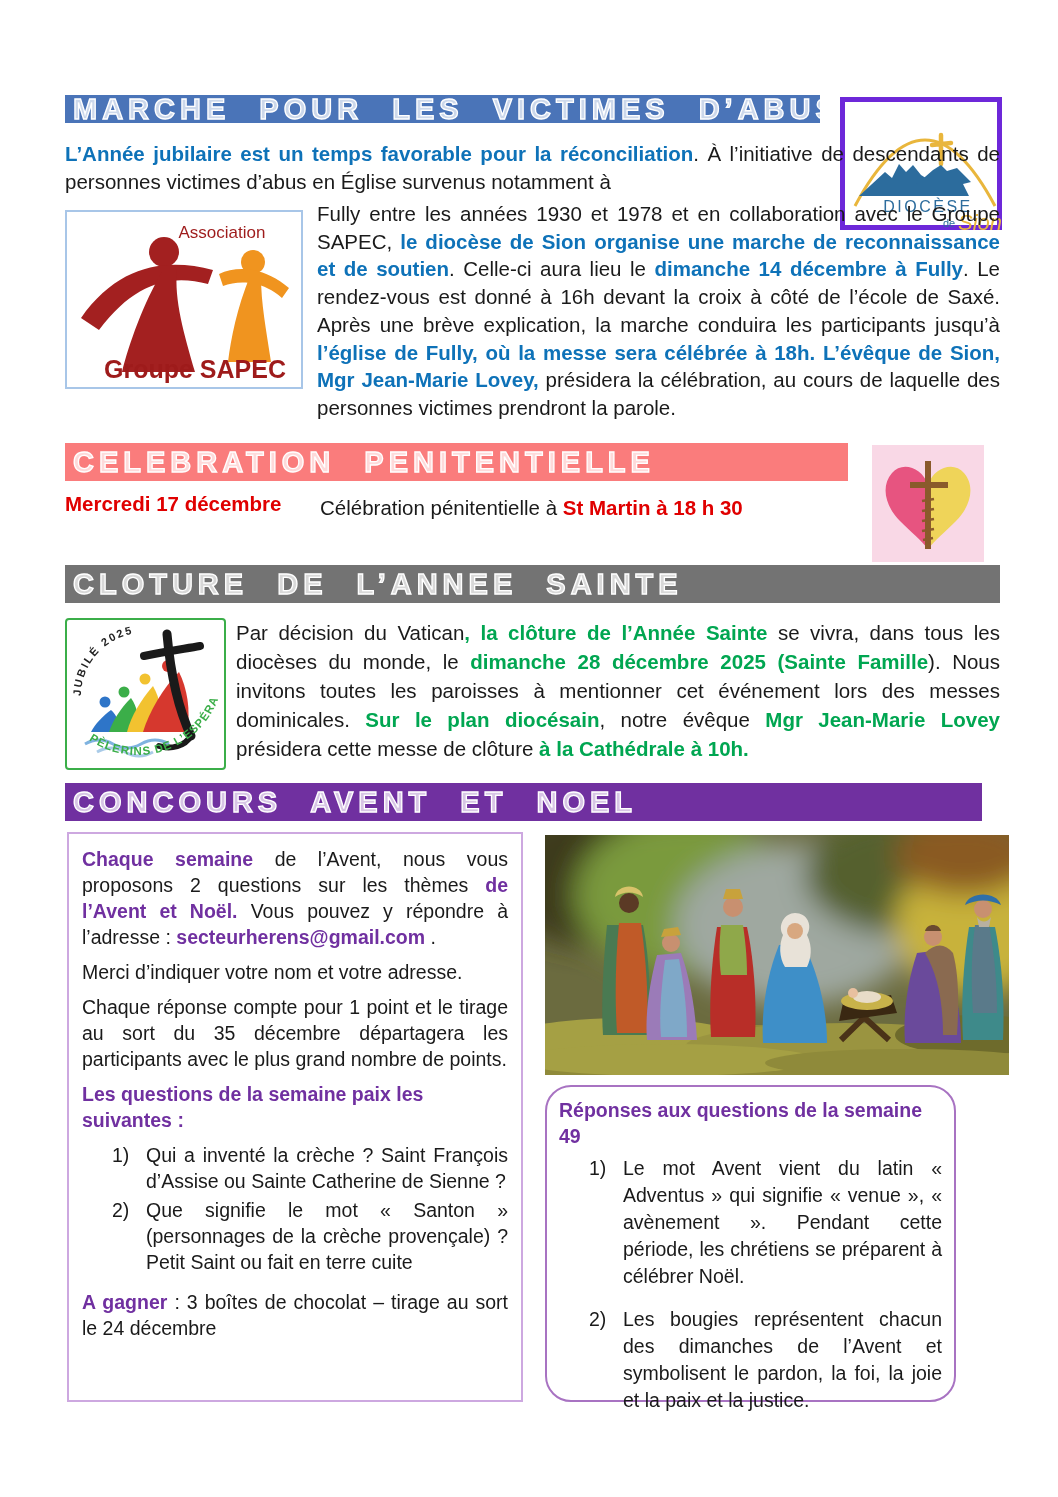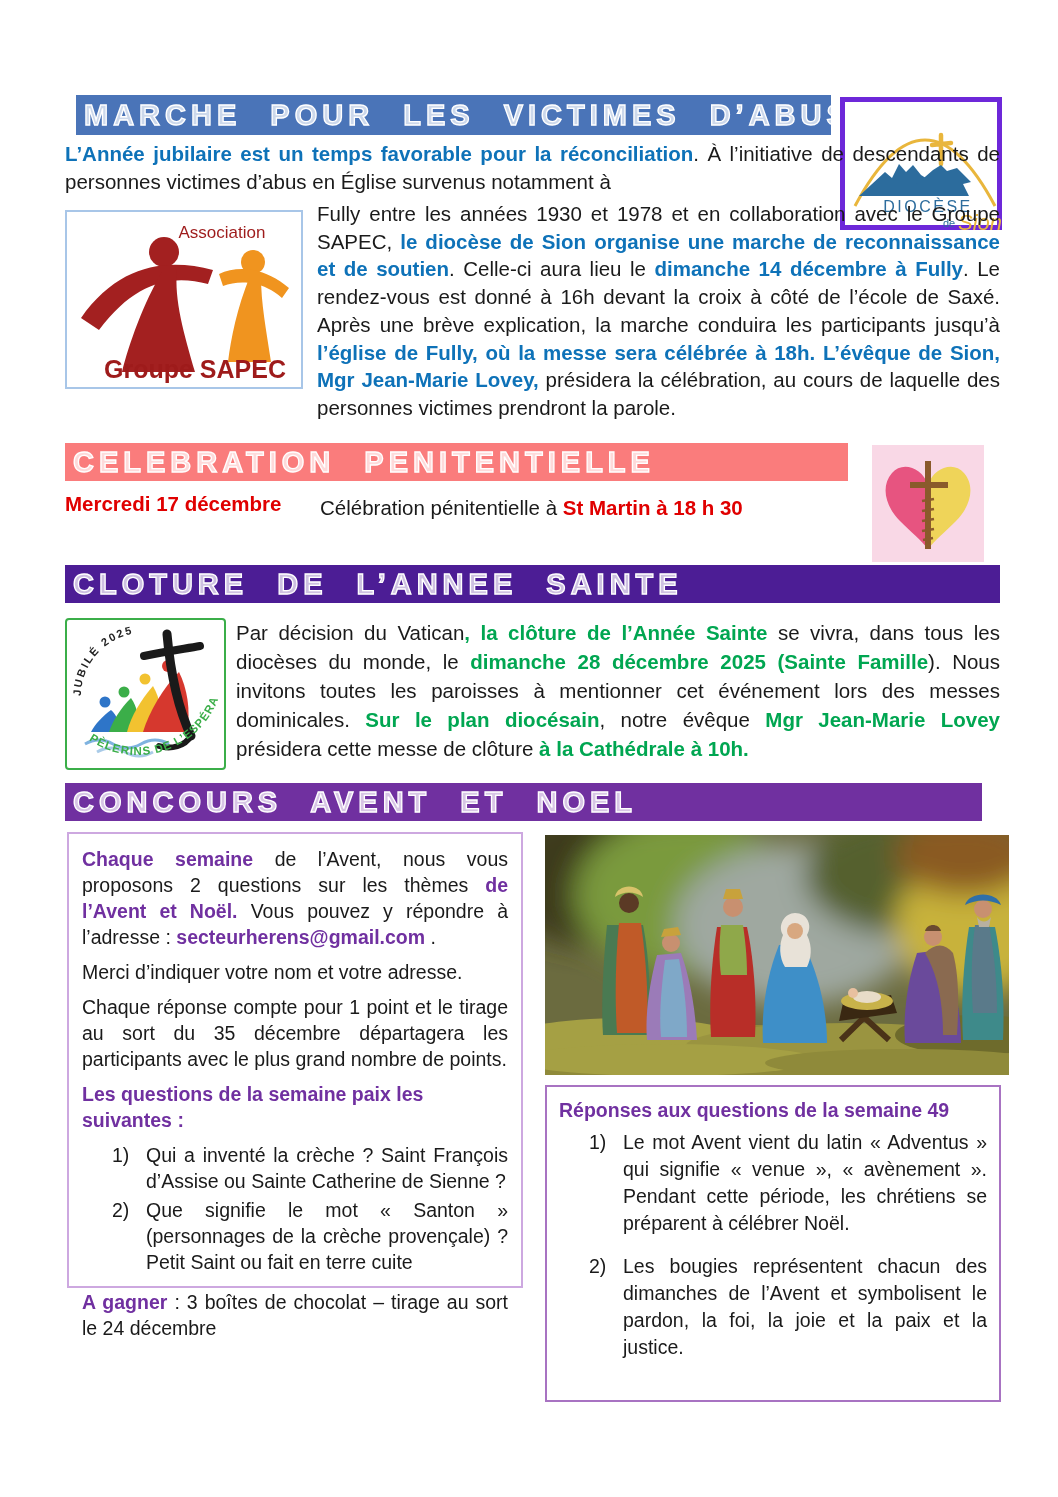--- a/index.html
+++ b/index.html
@@ -6,21 +6,21 @@
   .page{position:relative;width:1058px;height:1497px;background:#ffffff;overflow:hidden;
         font-family:"Liberation Sans", sans-serif;color:#1a1a1a;}
   .abs{position:absolute;}
 
   
   .banner{display:flex;align-items:center;padding-left:8px;box-sizing:border-box;}
   .banner-title{font-weight:bold;font-size:29px;letter-spacing:5px;word-spacing:16px;
     color:rgba(255,255,255,0.72);-webkit-text-stroke:1.3px #ffffff;white-space:nowrap;}
   .banner-blue{background:#4A74B8;}
   .banner-red{background:#FA7C7C;}
-  .banner-green{background:#4c1d95;}
+  .banner-green{background:#737373;}
   .banner-purple{background:#7030A0;}
 
   
   .para{font-size:20.5px;line-height:28px;text-align:justify;}
   .seg-p{color:#1a1a1a;}
   .seg-bb{color:#0E72B8;font-weight:bold;}
   .seg-bg{color:#00A651;font-weight:bold;}
   .seg-bp{color:#7030A0;font-weight:bold;}
   .seg-br{color:#E00000;font-weight:bold;}
 
@@ -50,21 +50,21 @@
      margin:0 0 6px 0 !important;text-align:left !important;}
   .alist .li{margin-bottom:16px;line-height:27px;}
 
   svg text{font-family:"Liberation Sans", sans-serif;}
 </style>
 </head>
 <body>
 
 <div class="page">
 
-  <div class="abs banner banner-blue" style="left:76px;top:95px;width:755px;height:40px;">
+  <div class="abs banner banner-blue" style="left:65px;top:95px;width:755px;height:28px;">
     <span class="banner-title">MARCHE POUR LES VICTIMES D’ABUS</span>
   </div>
 
   <div class="abs logo-box" style="left:840px;top:97px;width:162px;height:133px;border:5px solid #6d28d9;">
     <svg width="160" height="131" viewBox="0 0 160 131">
       <path d="M 10 104 Q 80 -28 150 104" fill="none" stroke="#E9B63C" stroke-width="3"></path>
       <path d="M 96 33 L 96 62 M 87 43 L 106 41" fill="none" stroke="#E9B63C" stroke-width="4.5" stroke-linecap="round"></path>
       <path d="M 14 94 L 40 70 L 47 76 L 54 62 L 61 70 L 68 63 L 76 73 L 84 78 L 70 94 Z" fill="#2C6C9D"></path>
       <path d="M 58 94 L 88 68 L 96 63 L 102 69 L 112 66 L 126 80 L 118 82 L 124 94 Z" fill="#2C6C9D"></path>
       <text x="83" y="110" text-anchor="middle" font-size="16" letter-spacing="2.5" fill="#2C6C9D">DIOCÈSE</text>
@@ -148,21 +148,21 @@
         </text>
       </svg>
     </div>
     <div class="cloture-text"><span class="seg-p">Par décision du Vatican</span><span class="seg-bg">, la clôture de l’Année Sainte</span><span class="seg-p"> se vivra, dans tous les diocèses du monde, le </span><span class="seg-bg">dimanche 28 décembre 2025 (Sainte Famille</span><span class="seg-p">). Nous invitons toutes les paroisses à mentionner cet événement lors des messes dominicales. </span><span class="seg-bg">Sur le plan diocésain</span><span class="seg-p">, notre évêque </span><span class="seg-bg">Mgr Jean-Marie Lovey</span><span class="seg-p"> présidera cette messe de clôture </span><span class="seg-bg">à la Cathédrale à 10h.</span></div>
   </div>
 
   <div class="abs banner banner-purple" style="left:65px;top:783px;width:917px;height:38px;">
     <span class="banner-title">CONCOURS AVENT ET NOEL</span>
   </div>
 
-  <div class="abs cbox cbox-left" style="left:67px;top:832px;width:456px;height:456px;">
+  <div class="abs cbox cbox-left" style="left:67px;top:832px;width:456px;height:570px;">
     <p><span class="seg-bp">Chaque semaine</span><span class="seg-p"> de l’Avent, nous vous proposons 2 questions sur les thèmes </span><span class="seg-bp">de l’Avent et Noël.</span><span class="seg-p"> Vous pouvez y répondre à l’adresse : </span><span class="seg-bp">secteurherens@gmail.com</span><span class="seg-p"> .</span></p>
     <p>Merci d’indiquer votre nom et votre adresse.</p>
     <p>Chaque réponse compte pour 1 point et le tirage au sort du 35 décembre départagera les participants avec le plus grand nombre de points.</p>
     <p class="q-intro">Les questions de la semaine paix les suivantes :</p>
     <div class="plist">
       <div class="li">
         <span class="marker">1)</span>
         <span class="li-text">Qui a inventé la crèche ? Saint François d’Assise ou Sainte Catherine de Sienne ?</span>
       </div>
       <div class="li">
@@ -242,21 +242,21 @@
         <path d="M 430 90 C 426 120 426 150 428 178 L 452 178 C 452 140 448 112 444 90 Z" fill="#5A7A8A"></path>
         <circle cx="438" cy="74" r="9" fill="#C89070"></circle>
         <path d="M 420 70 C 424 56 452 56 456 70 C 444 64 432 64 420 70 Z" fill="#2E6FA8"></path>
         <path d="M 432 82 C 436 88 442 88 446 82 L 444 92 L 434 92 Z" fill="#B8B0A0"></path>
       </g>
       <ellipse cx="120" cy="225" rx="150" ry="16" fill="#A5A044"></ellipse>
       <ellipse cx="360" cy="228" rx="140" ry="14" fill="#8F8A3A"></ellipse>
     </svg>
   </div>
 
-  <div class="abs cbox cbox-right" style="left:545px;top:1085px;width:456px;height:317px;">
+  <div class="abs cbox cbox-right" style="left:545px;top:1085px;width:411px;height:317px;border-radius:26px;">
     <p class="answers-title">Réponses aux questions de la semaine 49</p>
     <div class="plist alist">
       <div class="li">
         <span class="marker">1)</span>
         <span class="li-text">Le mot Avent vient du latin « Adventus » qui signifie « venue », « avènement ». Pendant cette période, les chrétiens se préparent à célébrer Noël.</span>
       </div>
       <div class="li">
         <span class="marker">2)</span>
         <span class="li-text">Les bougies représentent chacun des dimanches de l’Avent et symbolisent le pardon, la foi, la joie et la paix et la justice.</span>
       </div>

